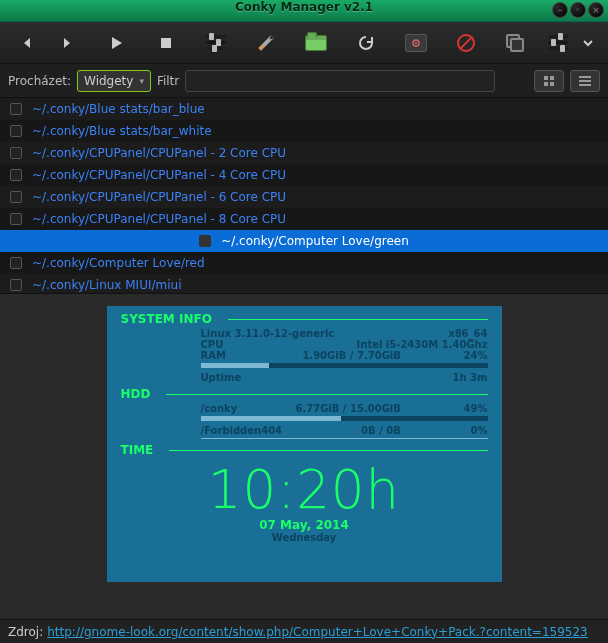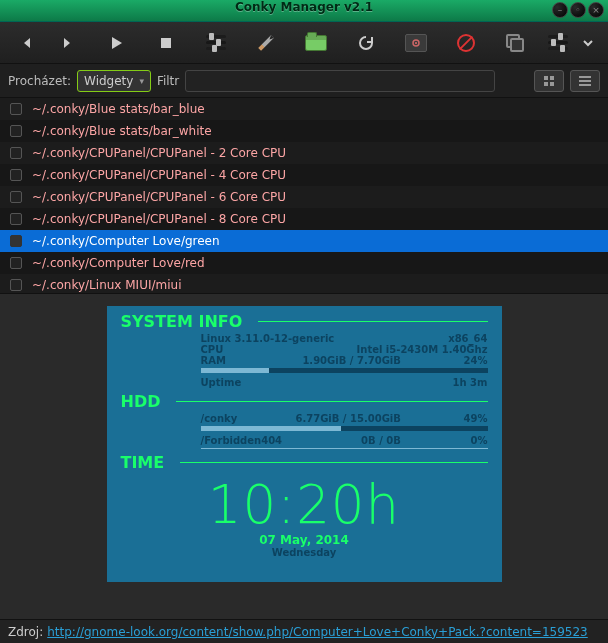--- a/index.html
+++ b/index.html
@@ -165,26 +165,26 @@
     border-bottom: 1px solid #111;
   }
   .listbox::-webkit-scrollbar { width: 12px; background: #2a2a2a; }
   .listbox::-webkit-scrollbar-thumb { background: #444; border-radius: 3px; }
   .row {
     display: flex;
     align-items: center;
     height: 22px;
     padding: 0 10px;
     gap: 10px;
-    color: #fca5a5;
+    color: #3b82f6;
     cursor: pointer;
   }
   .row:nth-child(odd) { background: #1c1c1c; }
   .row:nth-child(even) { background: #171717; }
-  .row.selected { background: #0a6cd6; color: #fff; }
+  .row.selected { background: #0a6cd6; color: #fff; justify-content: center; }
   .chk {
     width: 12px;
     height: 12px;
     border: 1px solid #555;
     border-radius: 2px;
     background: #222;
   }
   .row.selected .chk { border-color: #333; background:#333; }
 
   .preview {
@@ -199,21 +199,21 @@
     background: #1a6f96;
     padding: 6px 14px 2px 14px;
     color: #0f5;
     font-family: "DejaVu Sans", sans-serif;
     font-size: 10px;
     position: relative;
   }
   .sect-head {
     color: #19ff6a;
     font-weight: bold;
-    font-size: 16px;
+    font-size: 12px;
     display: flex;
     align-items: center;
     gap: 16px;
     margin-bottom: 2px;
   }
   .sect-head .ln { flex: 1; height: 1px; background: #19ff6a; }
   .info-block { padding-left: 80px; }
   .info-block.hdd { padding-left: 80px; }
   .inforow { display: flex; justify-content: space-between; font-size: 10px; color: #0c4360; font-weight: bold; }
   .inforow span:last-child { color: #0c4360; }

